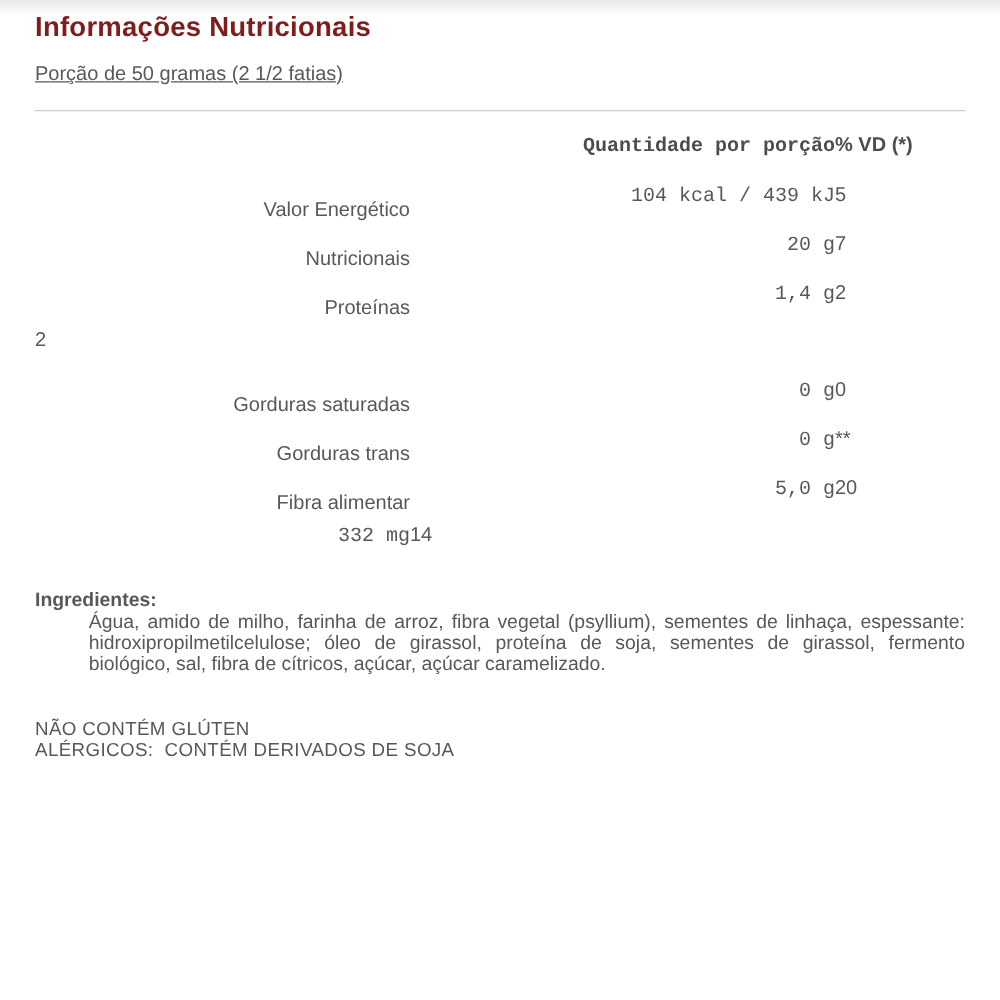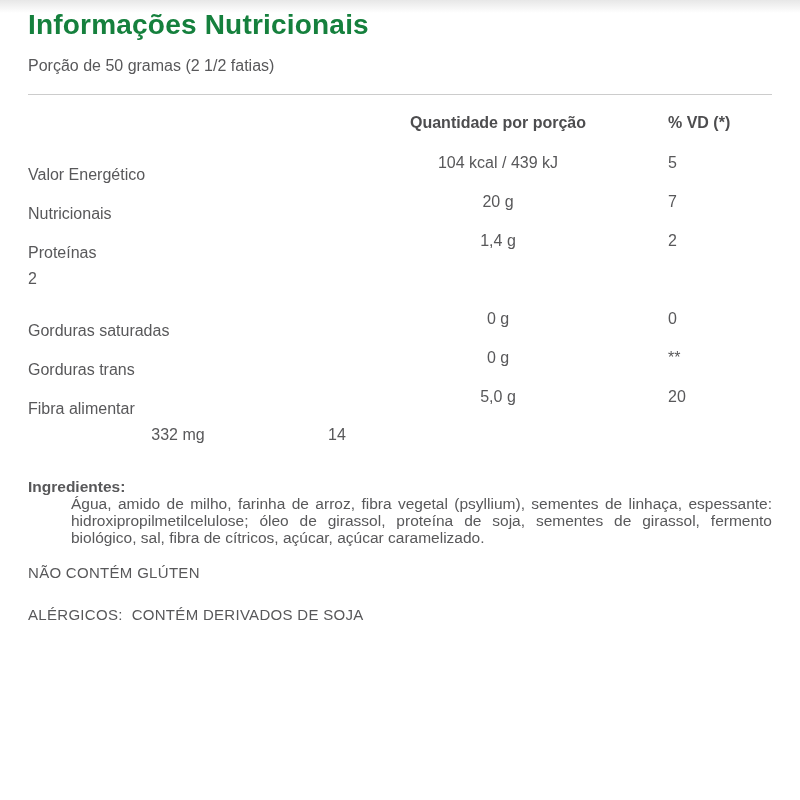--- a/index.html
+++ b/index.html
@@ -10,62 +10,63 @@
     position: relative;
     overflow: hidden;
   }
   .top-fade {
     position: absolute; top: 0; left: 0; width: 800px; height: 13px;
     background: linear-gradient(#e7e7e7, #ffffff);
   }
   .page { position: relative; padding: 0 28px; }
   .page-title {
     margin-top: 9px;
-    font-size: 28px;
+    font-size: 22px;
     font-weight: bold;
-    color: #15803d;
+    color: #7f1d1d;
     letter-spacing: 0.2px;
   }
   .serving {
     margin-top: 16px;
     font-size: 16px;
     color: #58585a;
+    text-decoration: underline;
   }
   .divider {
     border: none;
     border-top: 1px solid #cccccc;
     margin-top: 19px;
   }
   .ntable { padding-top: 8px; font-size: 16px; }
   .trow {
     display: grid;
     grid-template-columns: 300px 340px 1fr;
     height: 39px;
     align-items: center;
   }
-  .trow .c1 { text-align: left; margin-top: 24px; }
-  .trow .c2 { text-align: center; }
+  .trow .c1 { text-align: right; margin-top: 24px; }
+  .trow .c2 { text-align: right; font-family: Liberation Mono, monospace; }
   .trow .c3 { }
   .thead .c2, .thead .c3 { font-weight: bold; color: #4d4d4f; }
   .footnote {
     margin-top: 11px;
     font-size: 15px;
     line-height: 16.5px;
     text-align: justify;
   }
   .ingredients { margin-top: 24px; font-size: 15.5px; line-height: 17px; }
   .ing-head { font-weight: bold; margin-top: 24px; }
   .ing-body { text-align: justify; margin-left: 43px; }
   .claim {
     font-size: 15px;
     letter-spacing: 0.3px;
     white-space: pre-wrap;
   }
-  .claim-gluten { margin-top: 18px; }
-  .claim-allergens { margin-top: 25px; }
+  .claim-gluten { margin-top: 35px; }
+  .claim-allergens { }
 </style>
 </head>
 <body>
 
 <div class="top-fade"></div>
 
 <div class="page">
 
   <h1 class="page-title">Informações Nutricionais</h1>
 

